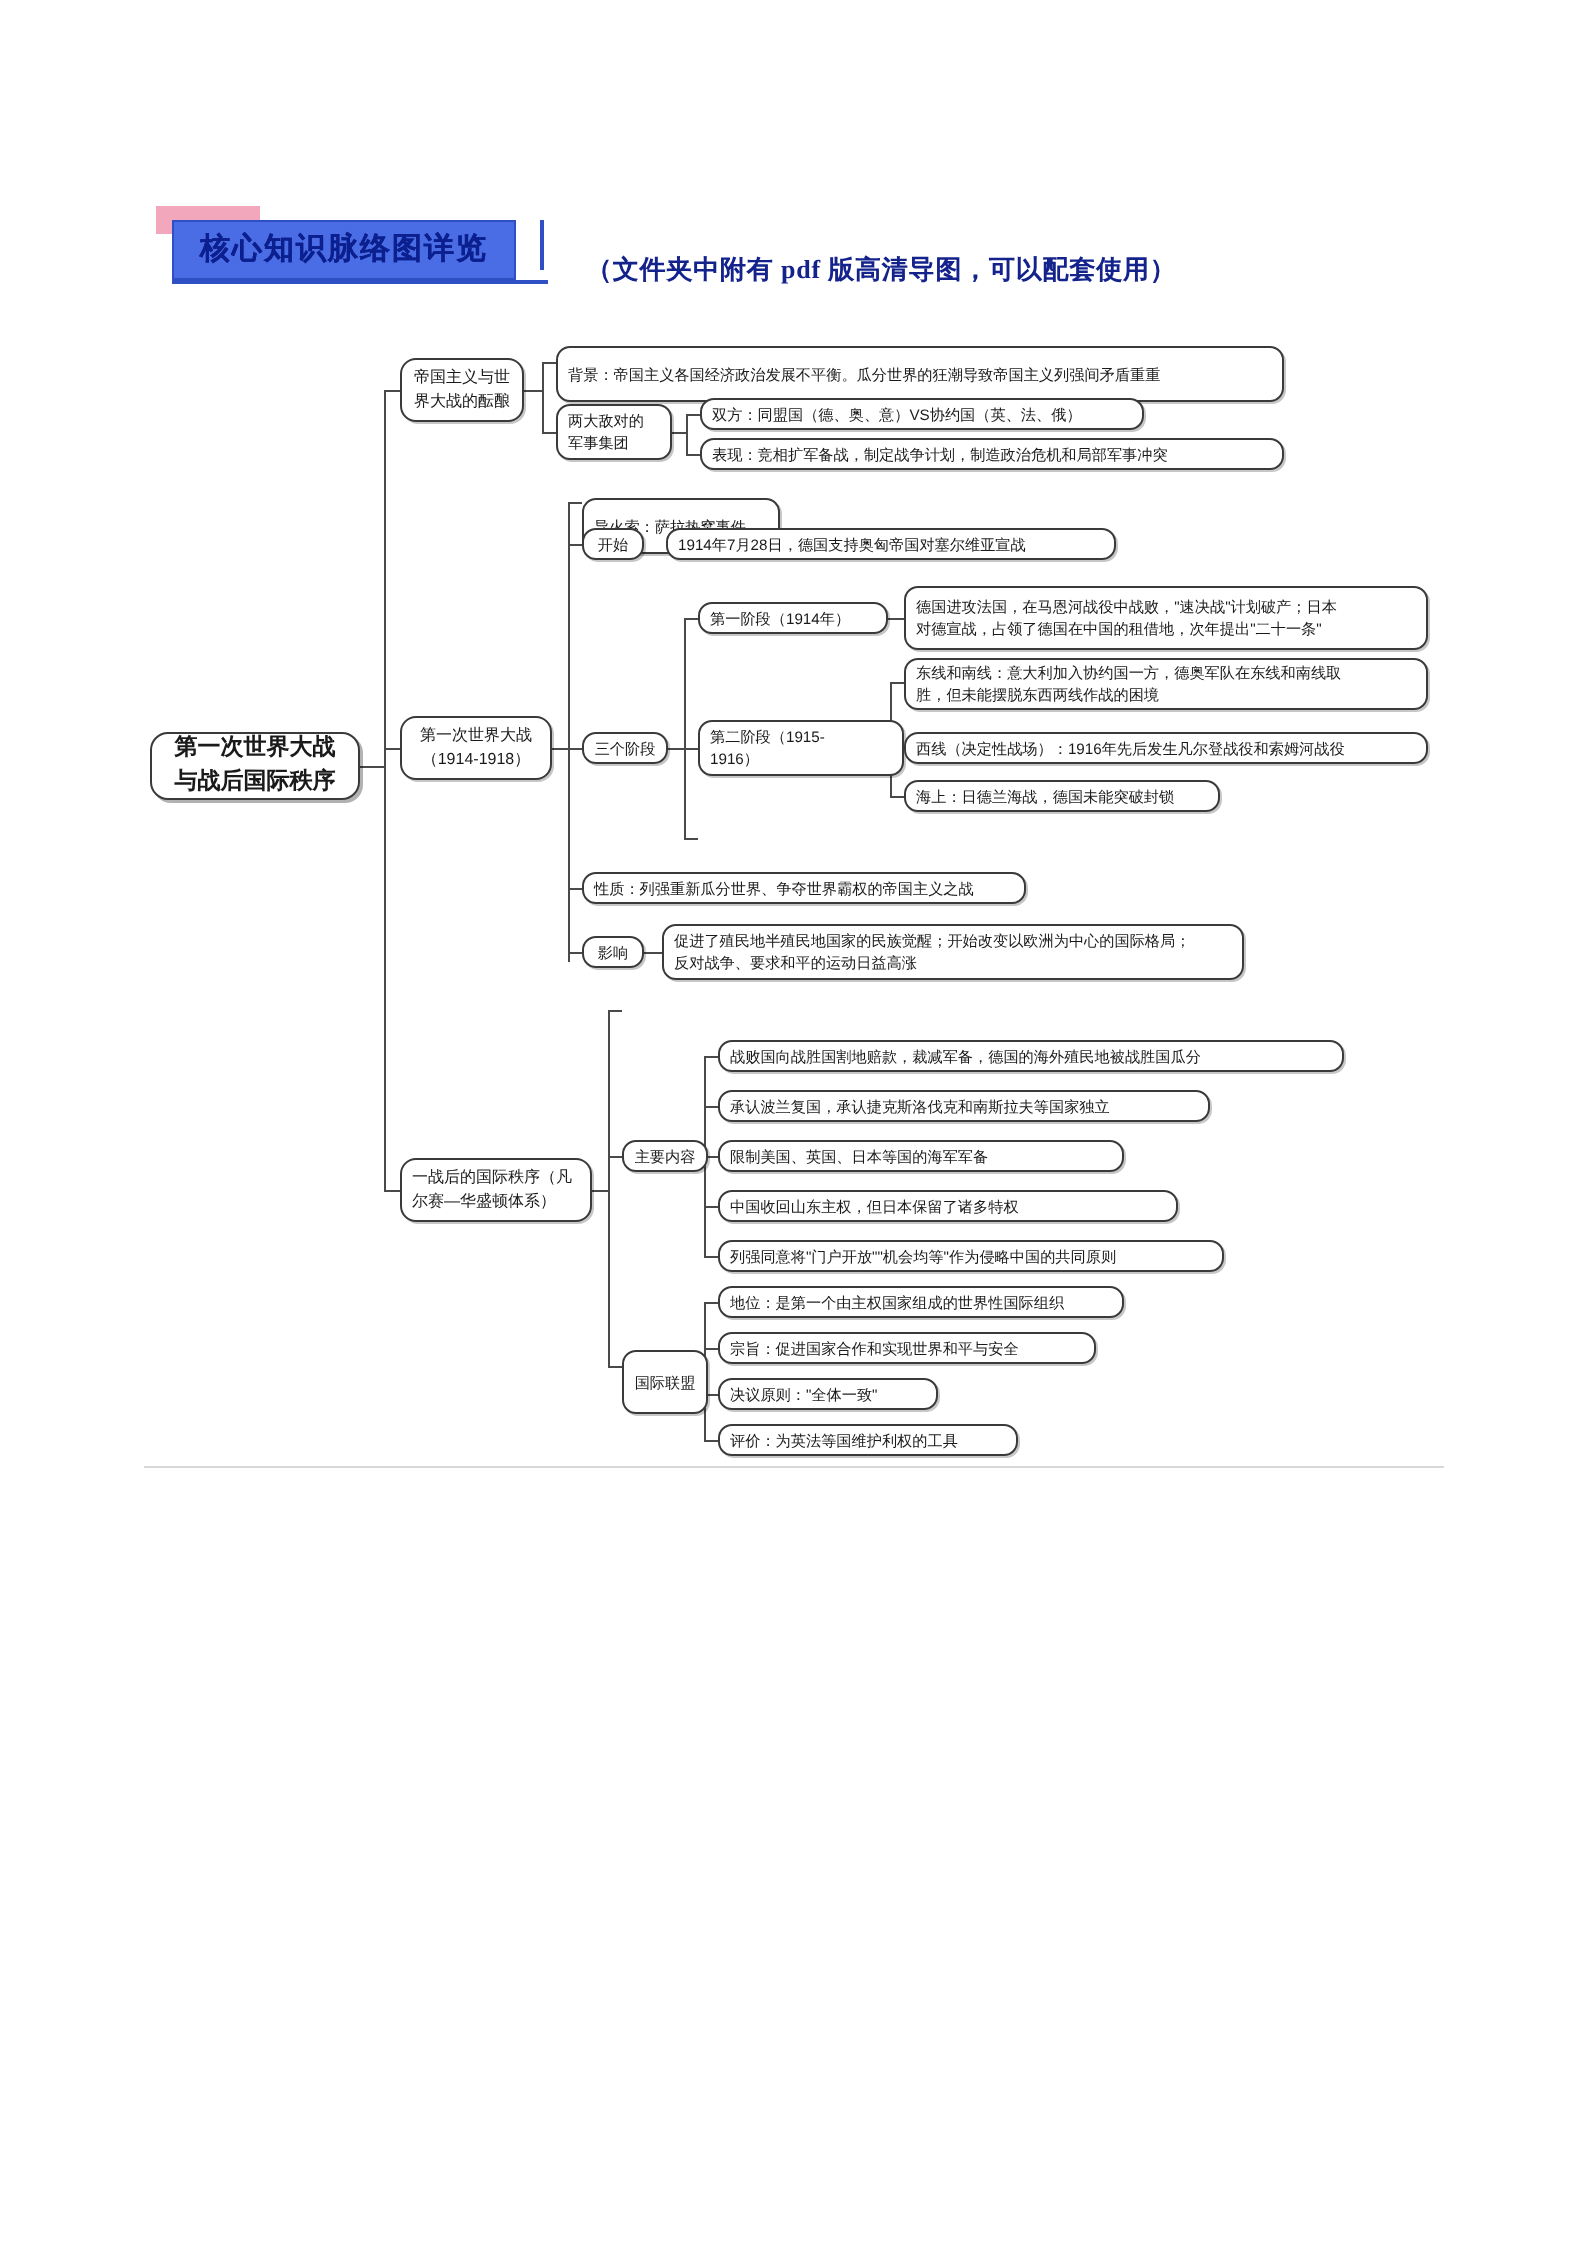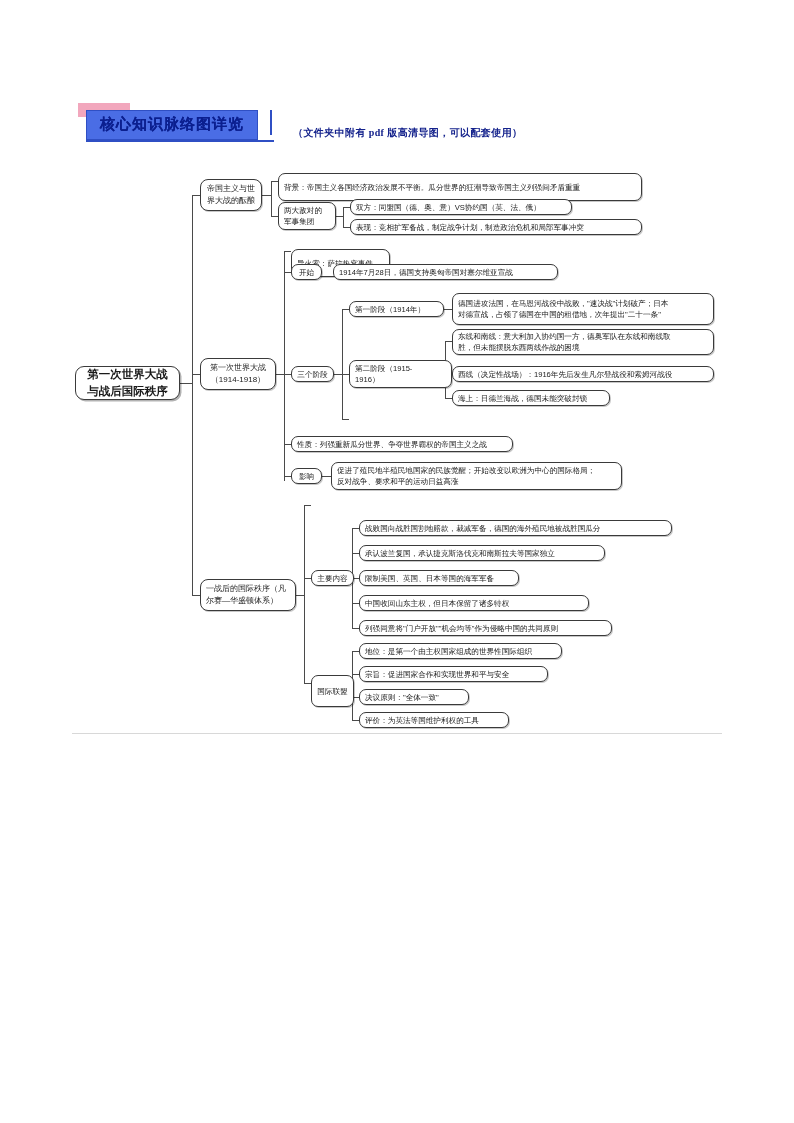--- a/index.html
+++ b/index.html
@@ -27,21 +27,21 @@
     white-space:nowrap;
   }
   .banner-edge{
     position:absolute;left:192px;top:7px;width:2px;height:25px;background:#2f4fc4;
   }
   .banner-underline{
     position:absolute;left:8px;top:37px;width:188px;height:2px;background:#2f4fc4;
   }
   .subtitle{
     position:absolute;left:293px;top:126px;
-    font-size:10px;font-weight:bold;color:#14228c;
+    font-size:13px;font-weight:bold;color:#14228c;
     font-family:"Liberation Serif","DejaVu Serif",serif;
     white-space:nowrap;letter-spacing:.4px;
   }
 
   
   .footer-rule{
     position:absolute;left:72px;top:733px;width:650px;height:1px;
     background:#d8d8d8;
   }
 
@@ -185,21 +185,21 @@
   <div class="node l3" style="left:331px;top:462px;width:291px;height:28px;">促进了殖民地半殖民地国家的民族觉醒；开始改变以欧洲为中心的国际格局；
 反对战争、要求和平的运动日益高涨</div>
 
   <div class="node l2" style="left:200px;top:579px;width:96px;height:32px;">一战后的国际秩序（凡
 尔赛—华盛顿体系）</div>
 
 
   <div class="node l3 center" style="left:311px;top:570px;width:43px;height:16px;">主要内容</div>
   <div class="node l3" style="left:359px;top:520px;width:313px;height:16px;">战败国向战胜国割地赔款，裁减军备，德国的海外殖民地被战胜国瓜分</div>
   <div class="node l3" style="left:359px;top:545px;width:246px;height:16px;">承认波兰复国，承认捷克斯洛伐克和南斯拉夫等国家独立</div>
-  <div class="node l3" style="left:359px;top:570px;width:160px;height:16px;font-family:Liberation Serif, serif;">限制美国、英国、日本等国的海军军备</div>
+  <div class="node l3" style="left:359px;top:570px;width:203px;height:16px;font-family:Liberation Serif, serif;">限制美国、英国、日本等国的海军军备</div>
   <div class="node l3" style="left:359px;top:595px;width:230px;height:16px;">中国收回山东主权，但日本保留了诸多特权</div>
   <div class="node l3" style="left:359px;top:620px;width:253px;height:16px;">列强同意将"门户开放""机会均等"作为侵略中国的共同原则</div>
 
   <div class="node l3 center" style="left:311px;top:675px;width:43px;height:32px;">国际联盟</div>
   <div class="node l3" style="left:359px;top:643px;width:203px;height:16px;">地位：是第一个由主权国家组成的世界性国际组织</div>
   <div class="node l3" style="left:359px;top:666px;width:189px;height:16px;">宗旨：促进国家合作和实现世界和平与安全</div>
   <div class="node l3" style="left:359px;top:689px;width:110px;height:16px;">决议原则："全体一致"</div>
   <div class="node l3" style="left:359px;top:712px;width:150px;height:16px;">评价：为英法等国维护利权的工具</div>
 
   <div class="footer-rule"></div>

